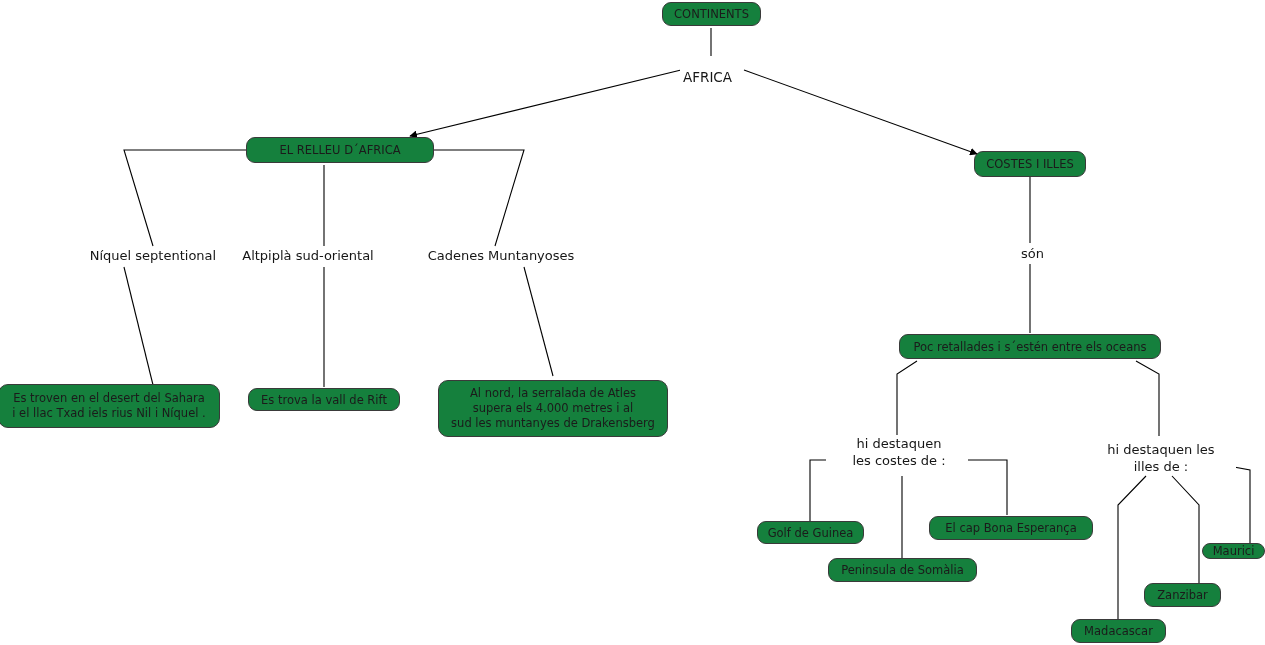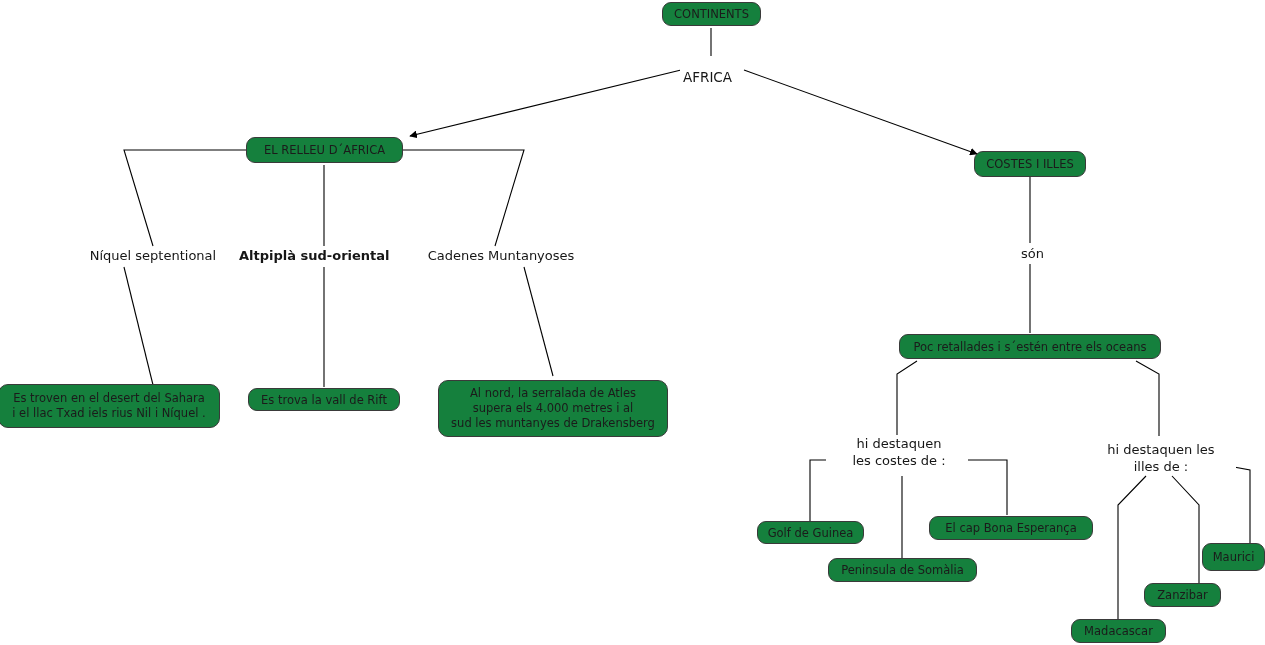--- a/index.html
+++ b/index.html
@@ -118,27 +118,27 @@
       <path d="M 1172 476 L 1199 505 L 1199 584"></path>
 
       <path d="M 1212 463 L 1250 470 L 1250 543"></path>
     </g>
   </svg>
 
   <div class="node" style="left:662px; top:2px; width:99px; height:24px;">CONTINENTS</div>
 
   <div class="root-label" style="left:680px; top:69px;">AFRICA</div>
 
-  <div class="node" style="left:246px; top:137px; width:157px; height:26px;">EL RELLEU D´AFRICA</div>
+  <div class="node" style="left:246px; top:137px; width:188px; height:26px;">EL RELLEU D´AFRICA</div>
 
   <div class="node" style="left:974px; top:151px; width:112px; height:26px;">COSTES I ILLES</div>
 
   <div class="link-label" style="left:82px; top:247px; width:138px;">Níquel septentional</div>
 
-  <div class="link-label" style="left:237px; top:247px; width:150px;font-weight:bold;">Altpiplà sud-oriental</div>
+  <div class="link-label" style="left:231px; top:247px; width:150px;">Altpiplà sud-oriental</div>
 
   <div class="link-label" style="left:418px; top:247px; width:162px;">Cadenes Muntanyoses</div>
 
   <div class="node multiline" style="left:-2px; top:384px; width:222px; height:44px;">Es troven en el desert del Sahara
 i el llac Txad iels rius Nil i Níquel .</div>
 
   <div class="node" style="left:248px; top:388px; width:152px; height:23px;">Es trova la vall de Rift</div>
 
   <div class="node multiline" style="left:438px; top:380px; width:230px; height:57px;">Al nord, la serralada de Atles
 supera els 4.000 metres i al
@@ -157,15 +157,15 @@
   <div class="node" style="left:757px; top:521px; width:107px; height:23px;">Golf de Guinea</div>
 
   <div class="node" style="left:828px; top:558px; width:149px; height:24px;">Peninsula de Somàlia</div>
 
   <div class="node" style="left:929px; top:516px; width:164px; height:24px;">El cap Bona Esperança</div>
 
   <div class="node" style="left:1071px; top:619px; width:95px; height:24px;">Madacascar</div>
 
   <div class="node" style="left:1144px; top:583px; width:77px; height:24px;">Zanzibar</div>
 
-  <div class="node" style="left:1202px; top:543px; width:63px; height:28px;">Maurici</div>
+  <div class="node" style="left:1202px; top:543px; width:63px; height:16px;">Maurici</div>
 
 </div>
 
 </body></html>

